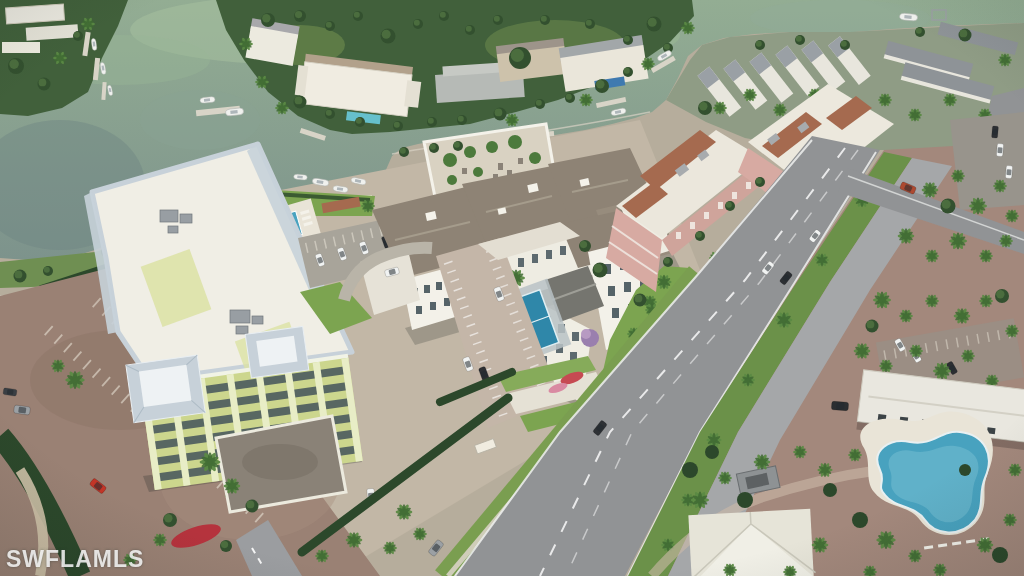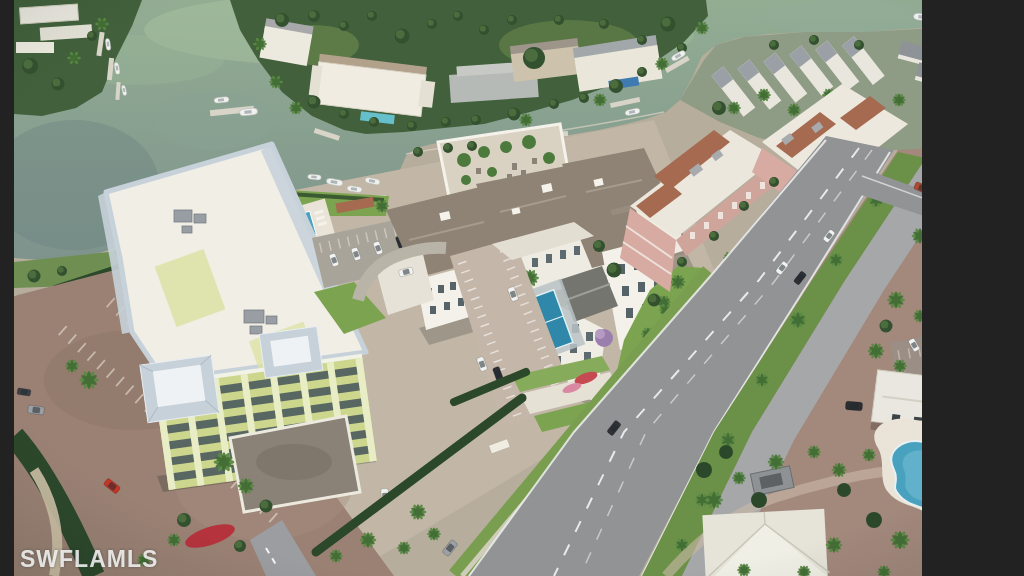--- a/index.html
+++ b/index.html
@@ -11,22 +11,22 @@
     --road:#919395; --roadLight:#a5a7a9; --concrete:#e7e3d8; --deck:#e9e4d7;
     --roofWhite:#f0eee5; --roofTaupe:#8e8375; --roofGray:#9aa0a5;
     --roofMetal:#c7d1d9; --roofTerra:#a56a4f;
     --wallWhite:#f3f1e9; --wallPink:#d7aaa2; --wallGreen:#ccd68d; --windowDark:#44545b;
     --pool:#48a2bf; --court:#2f87a9;
     --carWhite:#f1f3f2; --carDark:#2c2f33; --carRed:#c23527; --carGray:#9ba0a4;
     --truckRed:#ad4a31; --boat:#f0f1ee; --dock:#d8d4c7;
     --watermark:rgba(255,255,255,0.82);
   }
   html,body{margin:0;padding:0;background:#222;}
-  .stage{position:relative;width:908px;height:576px;overflow:hidden;
-         font-family:"Liberation Sans", sans-serif;margin-left:14px;}
+  .stage{position:relative;width:1024px;height:576px;overflow:hidden;
+         font-family:"Liberation Sans", sans-serif;}
   .stage svg{position:absolute;left:0;top:0;display:block;}
   .watermark{position:absolute;left:6px;top:546px;font-size:23px;font-weight:600;
              letter-spacing:1px;color:var(--watermark);
              text-shadow:0 0 3px rgba(50,60,55,.55);user-select:none;}
 </style>
 </head>
 <body>
 
 <div class="stage">
 <svg viewBox="0 0 1024 576" width="1024" height="576">

